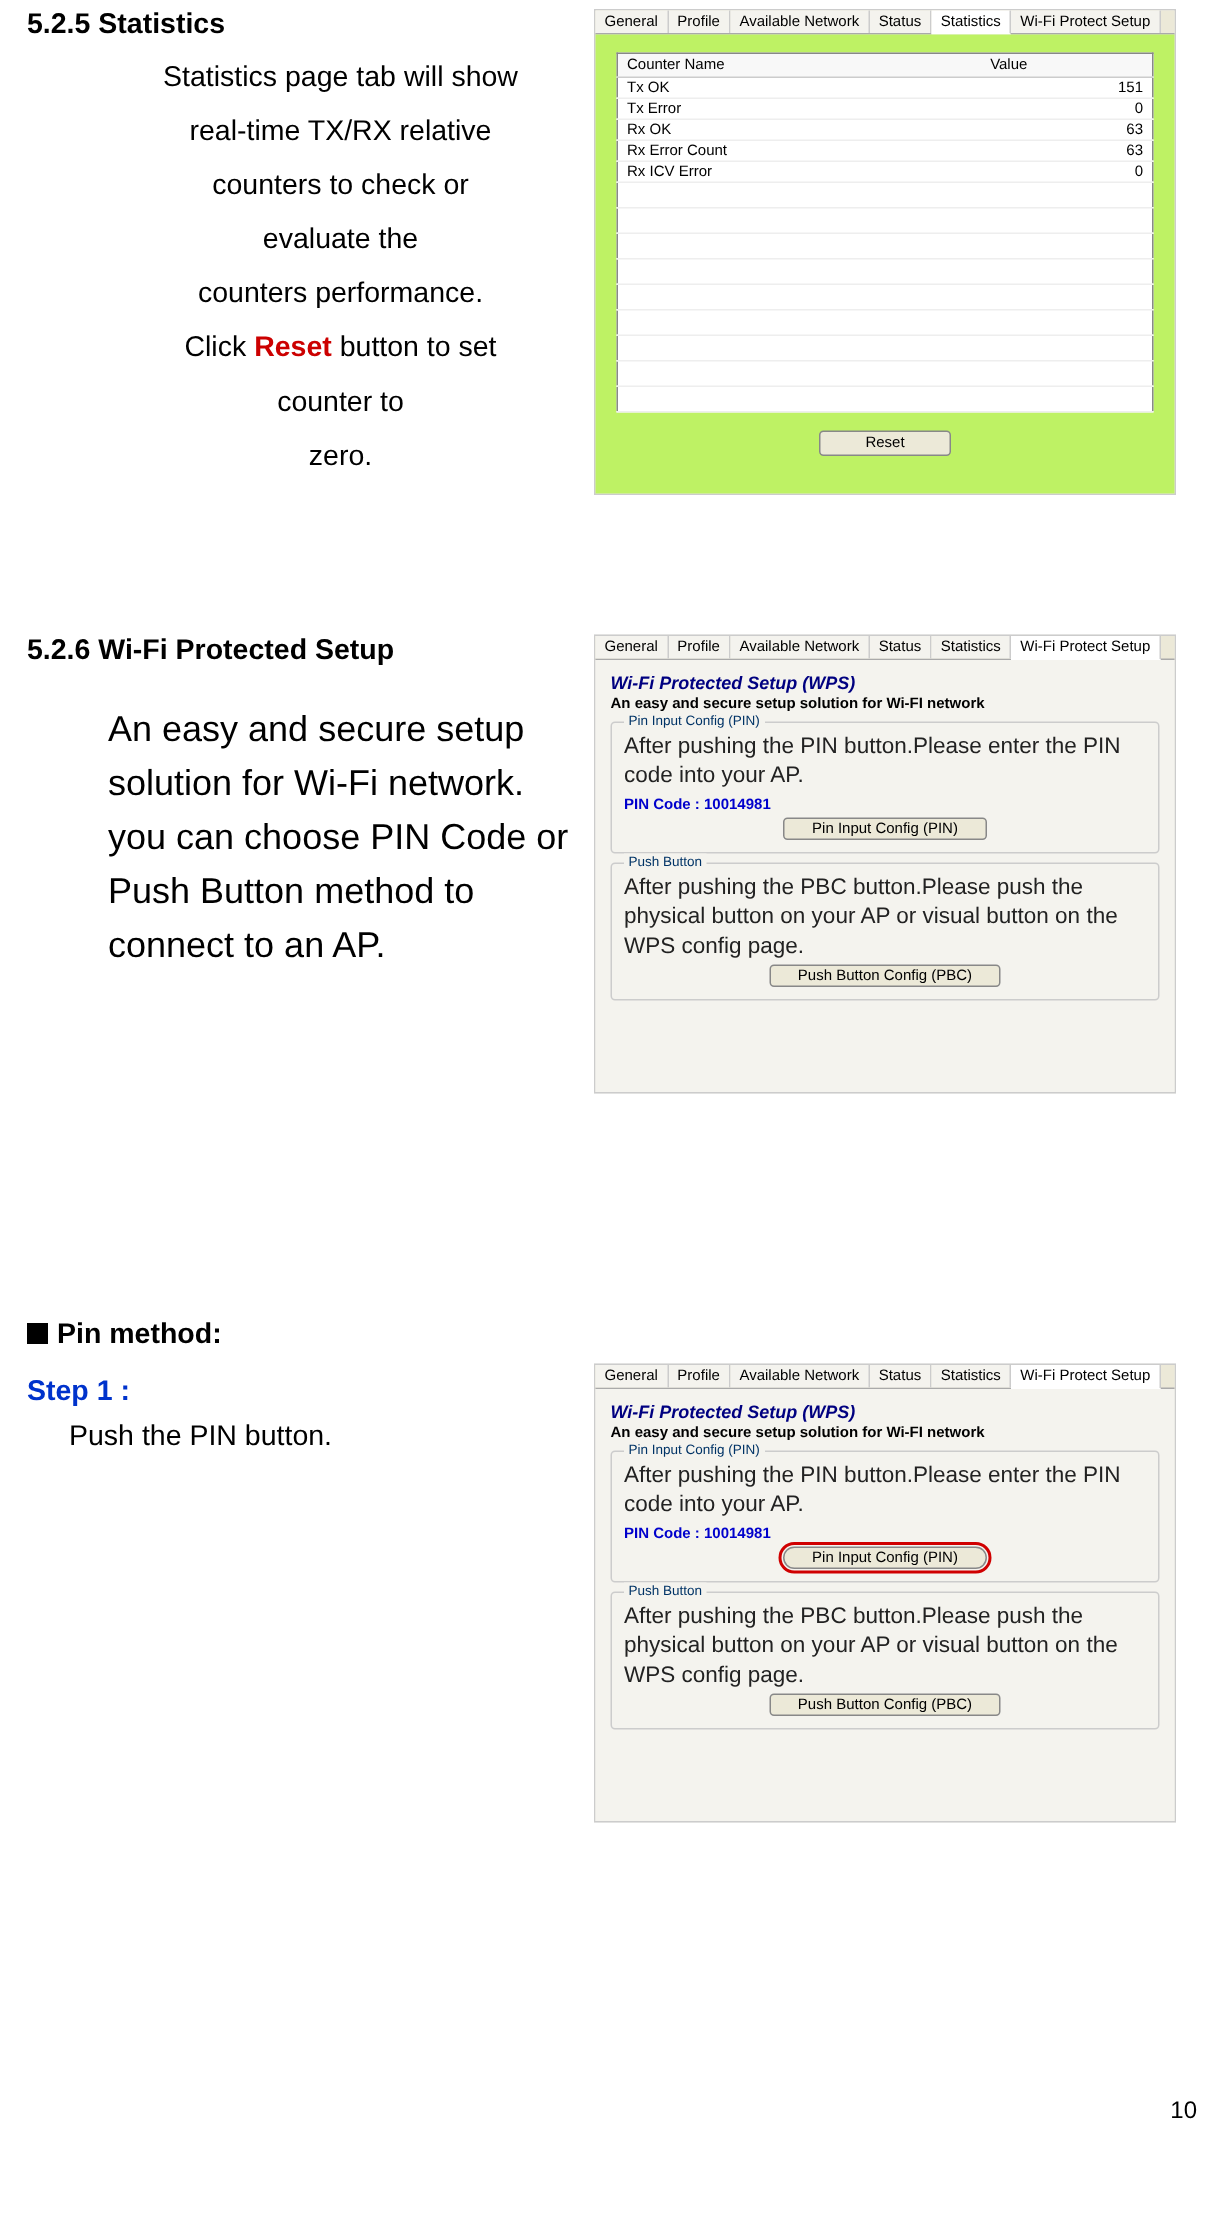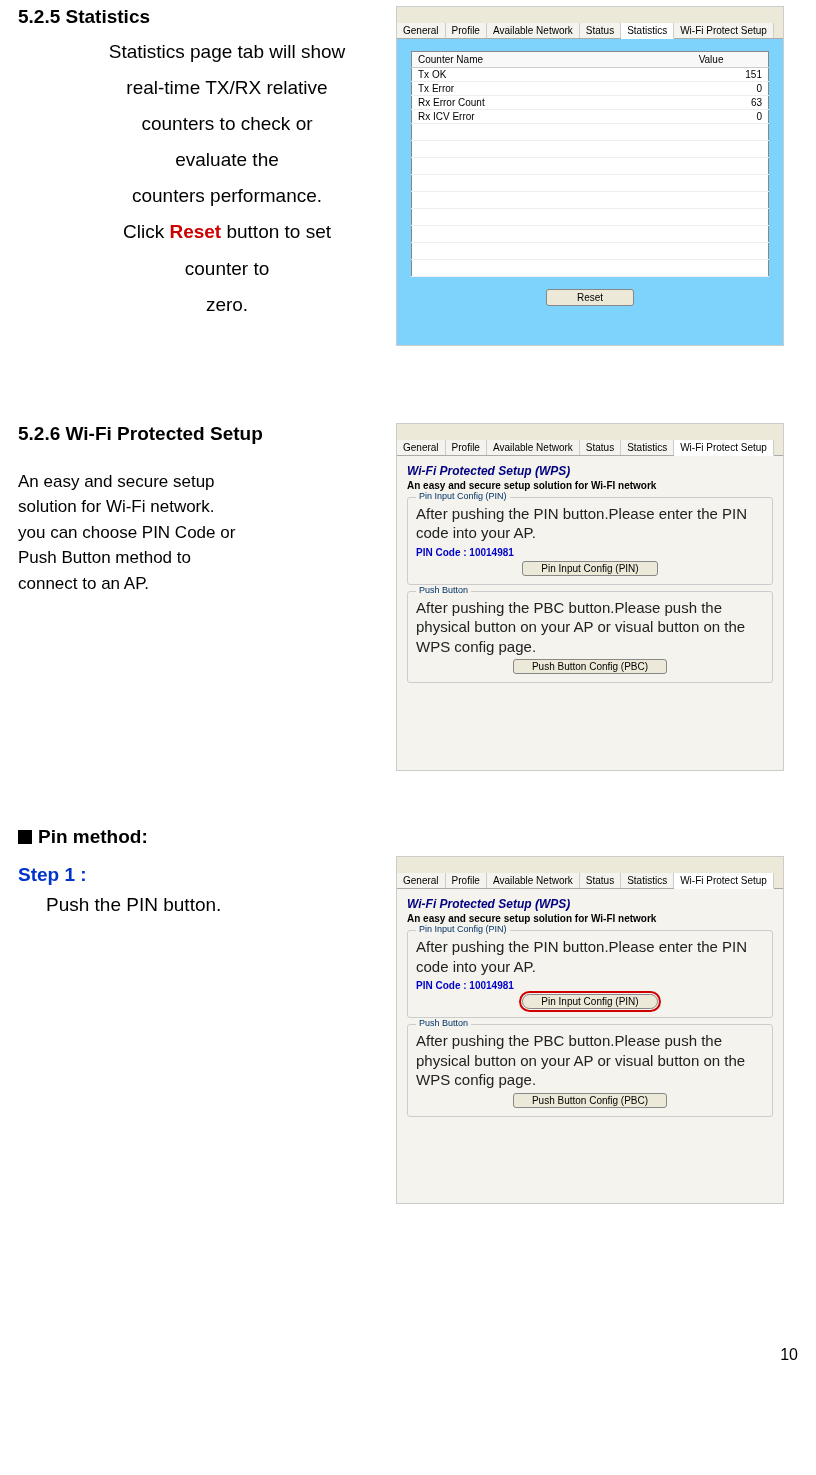--- a/index.html
+++ b/index.html
@@ -18,22 +18,23 @@
     margin-bottom: 6px;
   }
   .body-text {
     font-size: 19px;
     line-height: 1.9;
     margin-left: 54px;
     width: 310px;
     text-align: center;
   }
   .body-text-wps {
-    font-size: 17px;
+    font-size: 24px;
     line-height: 1.5;
+    margin-left: 54px;
     width: 320px;
   }
   .reset-red {
     color: #cc0000;
     font-weight: bold;
   }
   .step-blue {
     color: #0033cc;
     font-weight: bold;
     font-size: 19px;
@@ -58,50 +59,49 @@
     display: flex;
     background: #ece9d8;
     border-bottom: 1px solid #aaa;
   }
   .tab {
     padding: 2px 6px;
     border-right: 1px solid #ccc;
     background: #f4f3ee;
     font-size: 10px;
     white-space: nowrap;
-    margin-top: 16px;
   }
   .tab.active {
     background: white;
     border-bottom: 1px solid white;
     margin-bottom: -1px;
     font-weight: normal;
   }
   .tab-body {
-    background: #7dd3fc;
+    background: #bef264;
     padding: 12px 14px 14px 14px;
     min-height: 280px;
     position: relative;
   }
   
   .stats-table {
     width: 100%;
     border: 1px solid #888;
     background: white;
     border-collapse: collapse;
     font-size: 10px;
   }
   .stats-table th {
     text-align: left;
     font-weight: normal;
     padding: 2px 6px;
     border-bottom: 1px solid #ccc;
     background: #f8f8f8;
   }
-  .stats-table th.right { text-align: center; }
+  .stats-table th.right { text-align: left; }
   .stats-table td {
     padding: 1px 6px;
     border-bottom: 1px solid #eee;
   }
   .stats-table td.right { text-align: right; }
   .stats-table tr.empty td { height: 14px; }
   .reset-btn {
     display: block;
     margin: 12px auto 0 auto;
     padding: 2px 30px;
@@ -160,21 +160,21 @@
     border: 1px solid #888;
     border-radius: 3px;
   }
   .inner-btn.highlight {
     outline: 2px solid #d00000;
     outline-offset: 1px;
     border-radius: 10px;
   }
   .tab-body-wps {
     background: #f4f3ee;
-    padding: 8px 10px 26px 10px;
+    padding: 8px 10px 0 10px;
     min-height: 280px;
   }
   .bullet-square {
     display: inline-block;
     width: 14px;
     height: 14px;
     background: black;
     vertical-align: -1px;
     margin-right: 6px;
   }
@@ -217,20 +217,24 @@
               <th>Counter Name</th>
               <th class="right">Value</th>
             </tr>
             <tr>
                   <td>Tx OK</td>
                   <td class="right">151</td>
                 </tr>
             <tr>
                   <td>Tx Error</td>
                   <td class="right">0</td>
+                </tr>
+            <tr>
+                  <td>Rx OK</td>
+                  <td class="right">63</td>
                 </tr>
             <tr>
                   <td>Rx Error Count</td>
                   <td class="right">63</td>
                 </tr>
             <tr>
                   <td>Rx ICV Error</td>
                   <td class="right">0</td>
                 </tr>
             <tr class="empty">

